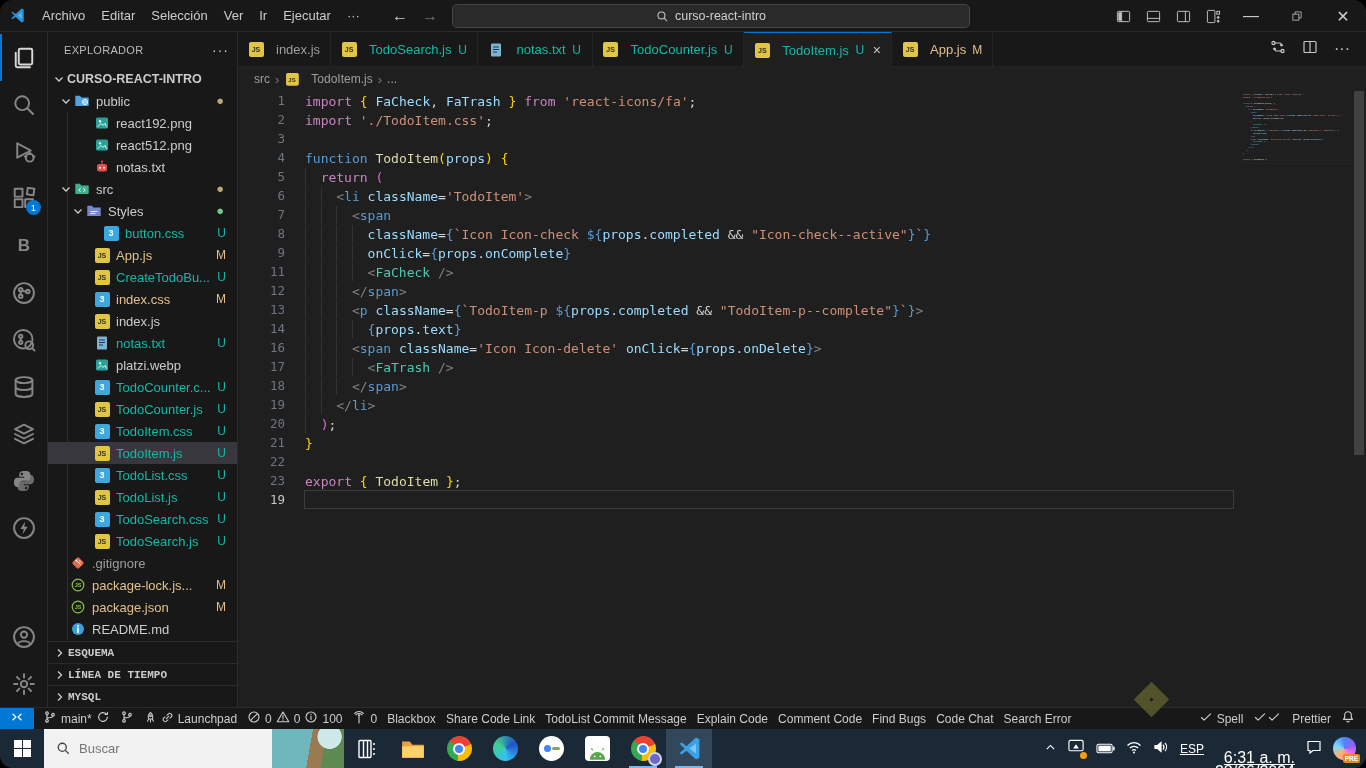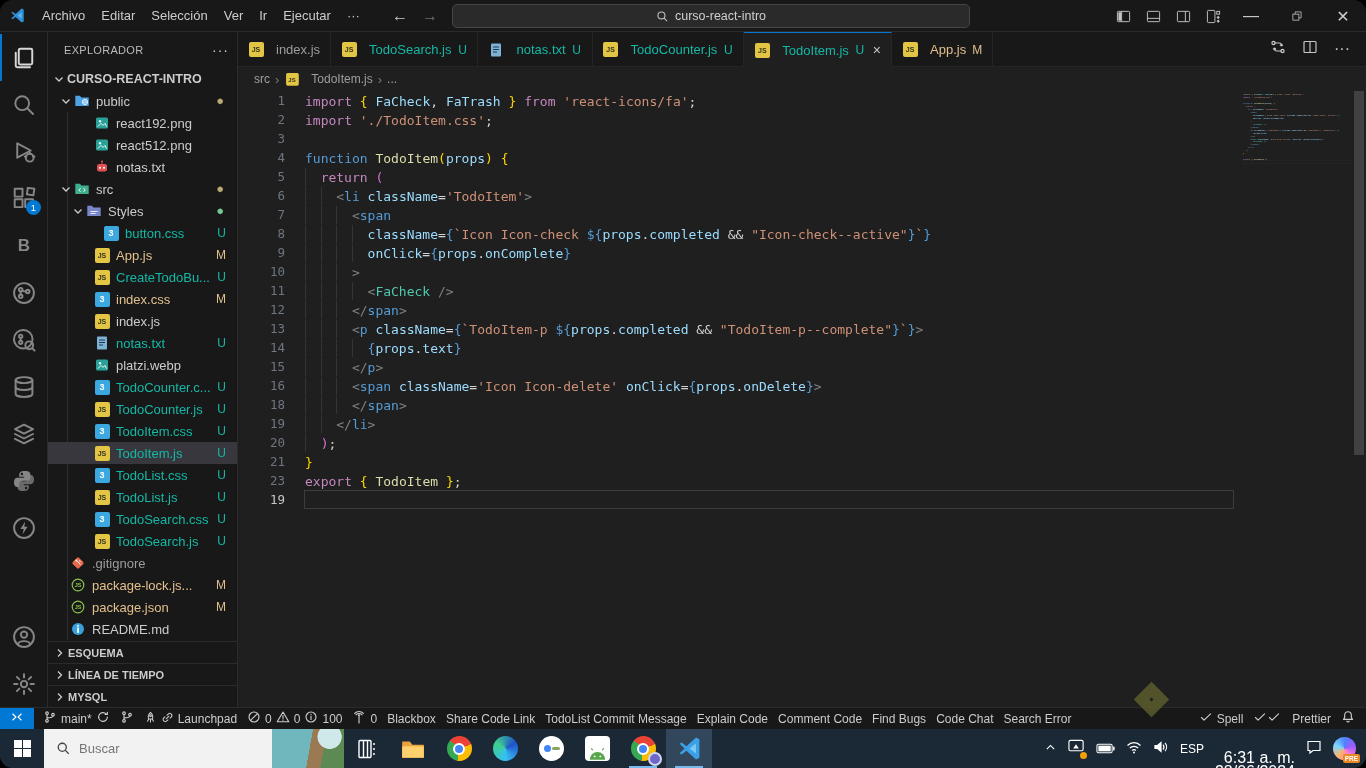--- a/index.html
+++ b/index.html
@@ -41,21 +41,21 @@
   .lvl-a { padding-left:10px; } .lvl-b { padding-left:22px; } .lvl-c { padding-left:46px; } .lvl-d { padding-left:55px; }
   .chev { width:16px; flex:none; color:#cccccc; display:flex; align-items:center; }
   .ficon { width:16px; height:16px; flex:none; margin-right:6px; display:flex; align-items:center; justify-content:center; position:relative; }
   .sq { width:15px; height:15px; border-radius:2px; display:flex; align-items:center; justify-content:center; font-weight:bold; }
   .sq-js { background:#e2c545; color:#33331a; font-size:7px; }
   .sq-css { background:#3ba9e0; color:#fff; font-size:9px; }
   .flabel { white-space:nowrap; overflow:hidden; }
   .fc-green { color:#14b8a6; } .fc-yellow { color:#E2C08D; } .fc-dim { color:#9d9d9d; }
   .fbadge { margin-left:auto; padding-right:11px; font-size:12px; }
   .fdot { margin-left:auto; padding-right:13px; font-size:13px; line-height:10px; }
-  .sections { margin-top:auto; flex:none; }
+  .sections { margin-top:auto; flex:none;font-family:Liberation Mono, monospace; }
   .sec { height:22px; border-top:1px solid #2b2b2b; display:flex; align-items:center; font-size:11px; font-weight:bold; color:#cccccc; padding-left:4px; }
   .sec .chev { width:16px; }
 
   
   .editor { flex:1; min-width:0; display:flex; flex-direction:column; background:#1f1f1f; }
   .tabbar { height:35px; background:#181818; display:flex; border-bottom:1px solid #252525; flex:none; }
   .tab { display:flex; align-items:center; gap:6px; padding:0 10px; font-size:13px; color:#9d9d9d; border-right:1px solid #252525; height:35px; }
   .tab.active { background:#1f1f1f; border-top:1px solid #0078d4; box-shadow:0 1px 0 #1f1f1f; }
   .tab .mod { font-size:12px; width:10px; text-align:center; }
   .tab .close { color:#c5c5c5; font-size:14px; margin-left:2px; }
@@ -93,21 +93,21 @@
   .tb-start { width:44px; display:flex; align-items:center; justify-content:center; color:#fff; }
   .tb-search { width:300px; background:#f2f2f2; display:flex; align-items:center; gap:8px; padding-left:12px; position:relative; overflow:hidden; }
   .tb-search input { border:none; outline:none; background:transparent; font-size:13px; color:#a16207; width:130px; font-family:"Liberation Sans",sans-serif; }
   .bing-thumb { position:absolute; right:0; top:0; width:72px; height:100%;
      background: radial-gradient(circle at 80% 20%, #cfe9ea 0 18%, transparent 19%),
                  linear-gradient(100deg, #6fb7bc 0 52%, #9a7a52 52% 70%, #5d8a52 70%); }
   .tb-apps { display:flex; }
   .tb-app { width:46px; display:flex; align-items:center; justify-content:center; position:relative; }
   .tb-app.open::after { content:""; position:absolute; bottom:0; left:9px; right:9px; height:2px; background:#76b9ed; }
   .tb-app.focused { background:#33475c; }
-  .tray { margin-left:auto; display:flex; align-items:center; gap:11px; padding-right:10px; color:#fff; }
+  .tray { margin-left:auto; display:flex; align-items:center; gap:11px; padding-right:10px; color:#fff;text-decoration:underline; }
   .tray-lang { font-size:12px; }
   .tray-clock { font-size:16px; line-height:13.5px; text-align:right;margin-top:32px; }
   .copilot { width:23px; height:23px; border-radius:50%; background:conic-gradient(#4c84ff,#9a5cff,#ff7bd1,#ffb26b,#7dd6ff,#4c84ff); position:relative; }
   .copilot .pre { position:absolute; right:-4px; bottom:-3px; background:#e88824; color:#fff; font-size:6.5px; font-weight:bold; padding:1px 2px; border-radius:2px; }
 
   
   .chrome-ball { width:25px; height:25px; border-radius:50%; background:conic-gradient(from -50deg,#ea4335 0 33.3%,#fbbc05 0 66.6%,#34a853 0 100%); position:relative; }
   .chrome-ball::after { content:""; position:absolute; inset:6.5px; background:#4285f4; border:2.5px solid #fff; border-radius:50%; }
   .edge-ball { width:25px; height:25px; border-radius:50%; background:conic-gradient(from 180deg,#35c1f1,#3ecf8e,#2052cc,#35c1f1); }
   .key-ball { width:25px; height:25px; border-radius:50%; background:#fff; position:relative; }
@@ -660,62 +660,62 @@
             </div>
             <div class="code-line">
               <span class="ln">8</span>
               <span class="lc"><span class="iguide"></span><span class="iguide"></span><span class="iguide"></span><span class="iguide"></span><span class="t-vr">className</span><span class="t-df">=</span><span class="t-kb">{</span><span class="t-st">`Icon Icon-check </span><span class="t-kb">${</span><span class="t-vr">props</span><span class="t-df">.</span><span class="t-vr">completed</span><span class="t-df"> &amp;&amp; </span><span class="t-st">"Icon-check--active"</span><span class="t-kb">}</span><span class="t-st">`</span><span class="t-kb">}</span></span>
             </div>
             <div class="code-line">
               <span class="ln">9</span>
               <span class="lc"><span class="iguide"></span><span class="iguide"></span><span class="iguide"></span><span class="iguide"></span><span class="t-vr">onClick</span><span class="t-df">=</span><span class="t-kb">{</span><span class="t-vr">props</span><span class="t-df">.</span><span class="t-vr">onComplete</span><span class="t-kb">}</span></span>
             </div>
             <div class="code-line">
-              <span class="ln">10</span>
-              <span class="lc"><span class="iguide"></span><span class="iguide"></span><span class="iguide"></span><span class="t-pn">&gt;</span></span>
-            </div>
-            <div class="code-line">
               <span class="ln">11</span>
               <span class="lc"><span class="iguide"></span><span class="iguide"></span><span class="iguide"></span><span class="iguide"></span><span class="t-pn">&lt;</span><span class="t-cp">FaCheck</span><span class="t-df"> </span><span class="t-pn">/&gt;</span></span>
             </div>
             <div class="code-line">
               <span class="ln">12</span>
               <span class="lc"><span class="iguide"></span><span class="iguide"></span><span class="iguide"></span><span class="t-pn">&lt;/</span><span class="t-kb">span</span><span class="t-pn">&gt;</span></span>
             </div>
             <div class="code-line">
               <span class="ln">13</span>
               <span class="lc"><span class="iguide"></span><span class="iguide"></span><span class="iguide"></span><span class="t-pn">&lt;</span><span class="t-kb">p</span><span class="t-df"> </span><span class="t-vr">className</span><span class="t-df">=</span><span class="t-kb">{</span><span class="t-st">`TodoItem-p </span><span class="t-kb">${</span><span class="t-vr">props</span><span class="t-df">.</span><span class="t-vr">completed</span><span class="t-df"> &amp;&amp; </span><span class="t-st">"TodoItem-p--complete"</span><span class="t-kb">}</span><span class="t-st">`</span><span class="t-kb">}</span><span class="t-pn">&gt;</span></span>
             </div>
             <div class="code-line">
               <span class="ln">14</span>
               <span class="lc"><span class="iguide"></span><span class="iguide"></span><span class="iguide"></span><span class="iguide"></span><span class="t-kb">{</span><span class="t-vr">props</span><span class="t-df">.</span><span class="t-vr">text</span><span class="t-kb">}</span></span>
             </div>
             <div class="code-line">
-              <span class="ln">15</span>
-              <span class="lc"><span class="iguide"></span><span class="iguide"></span><span class="iguide"></span><span class="t-pn">&lt;/</span><span class="t-kb">p</span><span class="t-pn">&gt;</span></span>
-            </div>
-            <div class="code-line">
               <span class="ln">16</span>
               <span class="lc"><span class="iguide"></span><span class="iguide"></span><span class="iguide"></span><span class="t-pn">&lt;</span><span class="t-kb">span</span><span class="t-df"> </span><span class="t-vr">className</span><span class="t-df">=</span><span class="t-st">'Icon Icon-delete'</span><span class="t-df"> </span><span class="t-vr">onClick</span><span class="t-df">=</span><span class="t-kb">{</span><span class="t-vr">props</span><span class="t-df">.</span><span class="t-vr">onDelete</span><span class="t-kb">}</span><span class="t-pn">&gt;</span></span>
             </div>
             <div class="code-line">
+              <span class="ln">17</span>
+              <span class="lc"><span class="iguide"></span><span class="iguide"></span><span class="iguide"></span><span class="iguide"></span><span class="t-pn">&lt;</span><span class="t-cp">FaTrash</span><span class="t-df"> </span><span class="t-pn">/&gt;</span></span>
+            </div>
+            <div class="code-line">
               <span class="ln">18</span>
               <span class="lc"><span class="iguide"></span><span class="iguide"></span><span class="iguide"></span><span class="t-pn">&lt;/</span><span class="t-kb">span</span><span class="t-pn">&gt;</span></span>
             </div>
             <div class="code-line">
               <span class="ln">19</span>
               <span class="lc"><span class="iguide"></span><span class="iguide"></span><span class="t-pn">&lt;/</span><span class="t-kb">li</span><span class="t-pn">&gt;</span></span>
             </div>
             <div class="code-line">
               <span class="ln">20</span>
               <span class="lc"><span class="iguide"></span><span class="t-bp">)</span><span class="t-df">;</span></span>
             </div>
             <div class="code-line">
               <span class="ln">21</span>
               <span class="lc"><span class="t-bg">}</span></span>
+            </div>
+            <div class="code-line">
+              <span class="ln">22</span>
+              <span class="lc"></span>
             </div>
             <div class="code-line">
               <span class="ln">23</span>
               <span class="lc"><span class="t-kw">export</span><span class="t-df"> </span><span class="t-bg">{</span><span class="t-df"> </span><span class="t-fn">TodoItem</span><span class="t-df"> </span><span class="t-bg">}</span><span class="t-df">;</span></span>
             </div>
             <div class="code-line current">
               <span class="ln">19</span>
               <span class="lc"></span>
             </div>
           </div>

